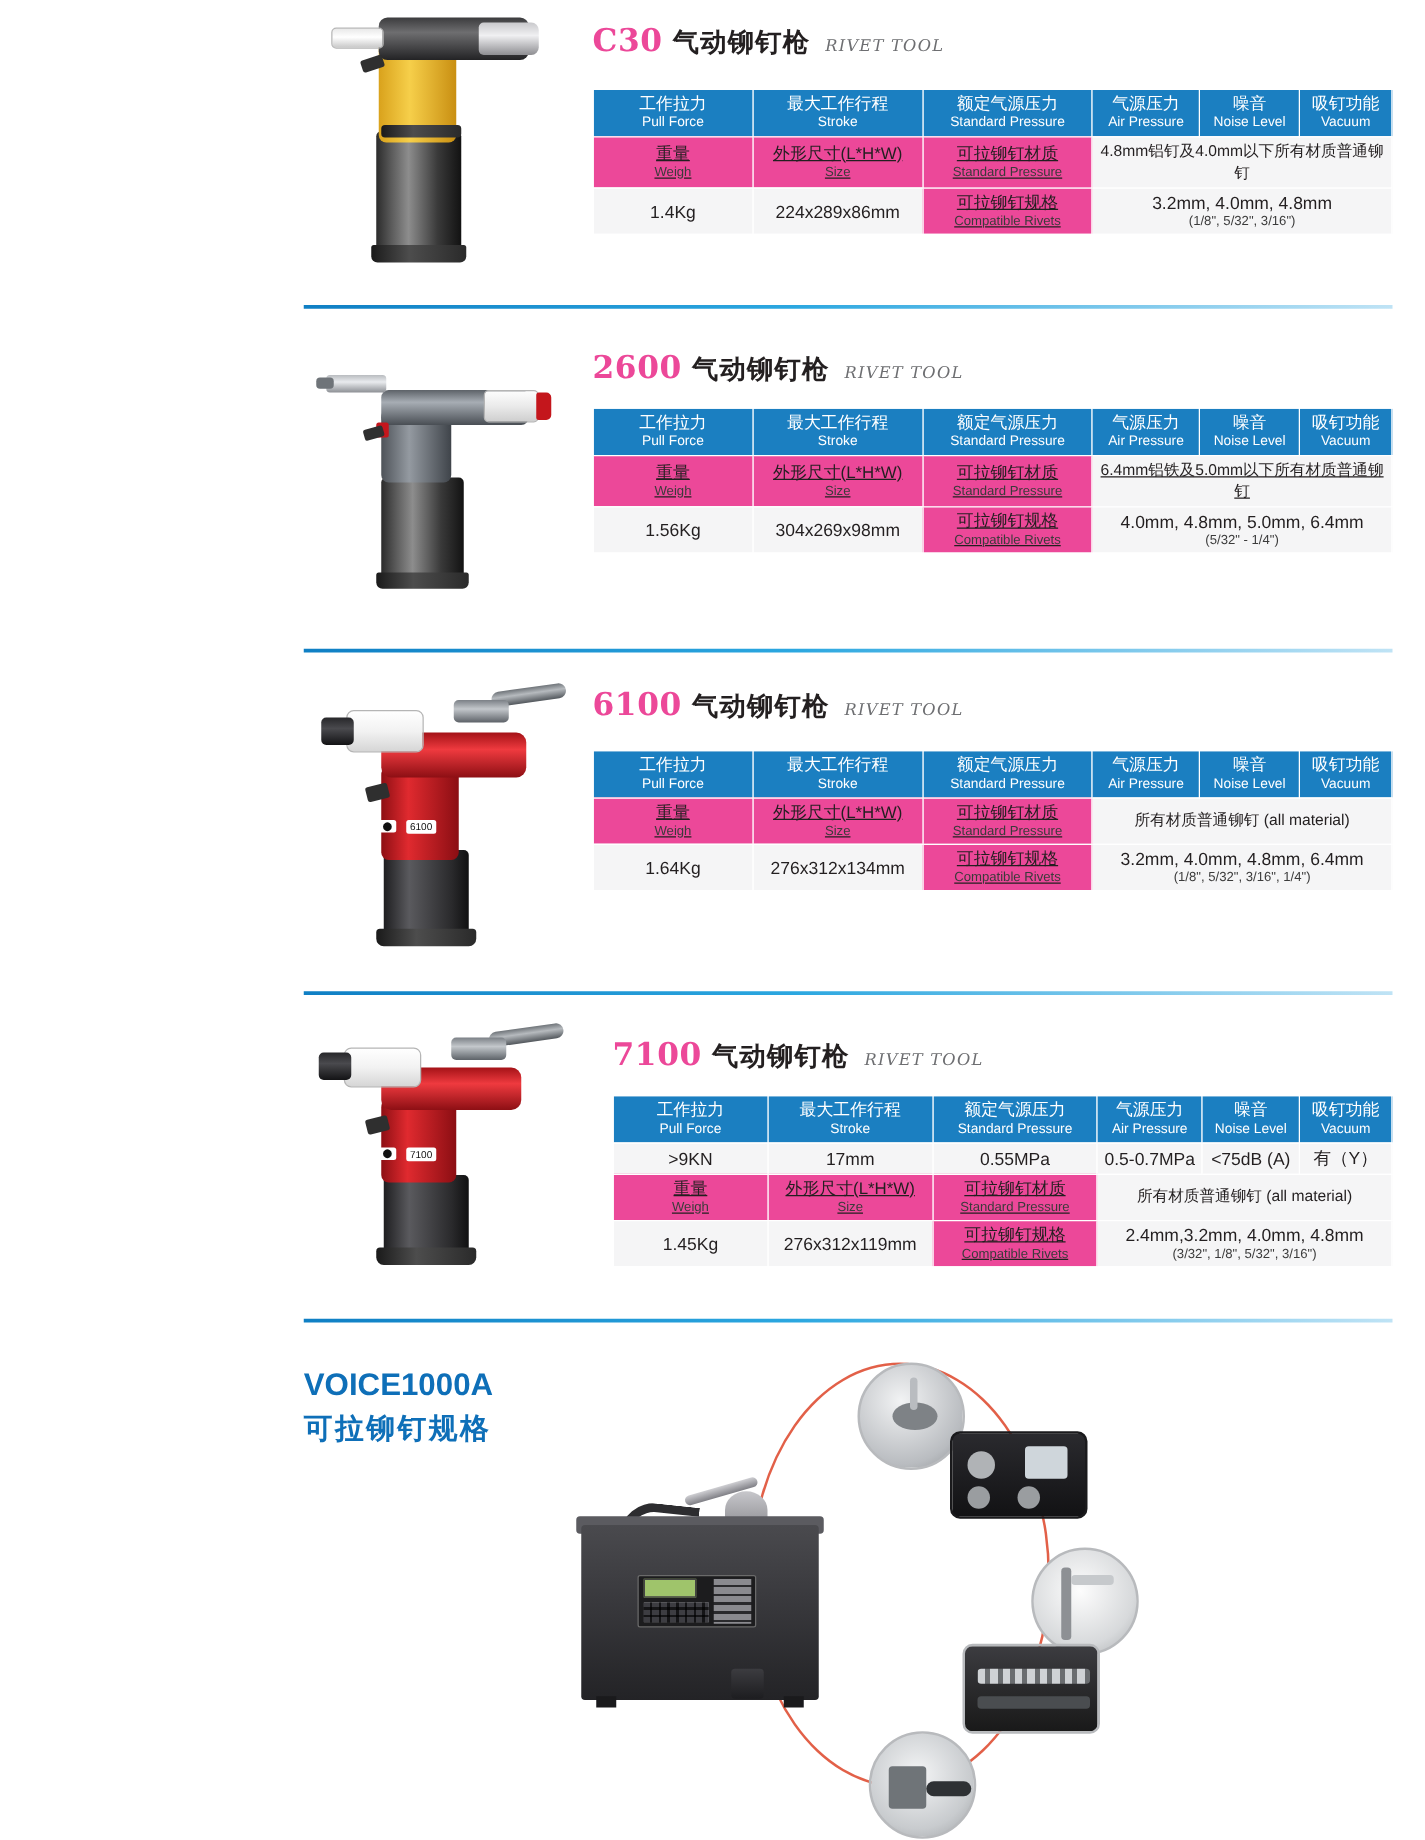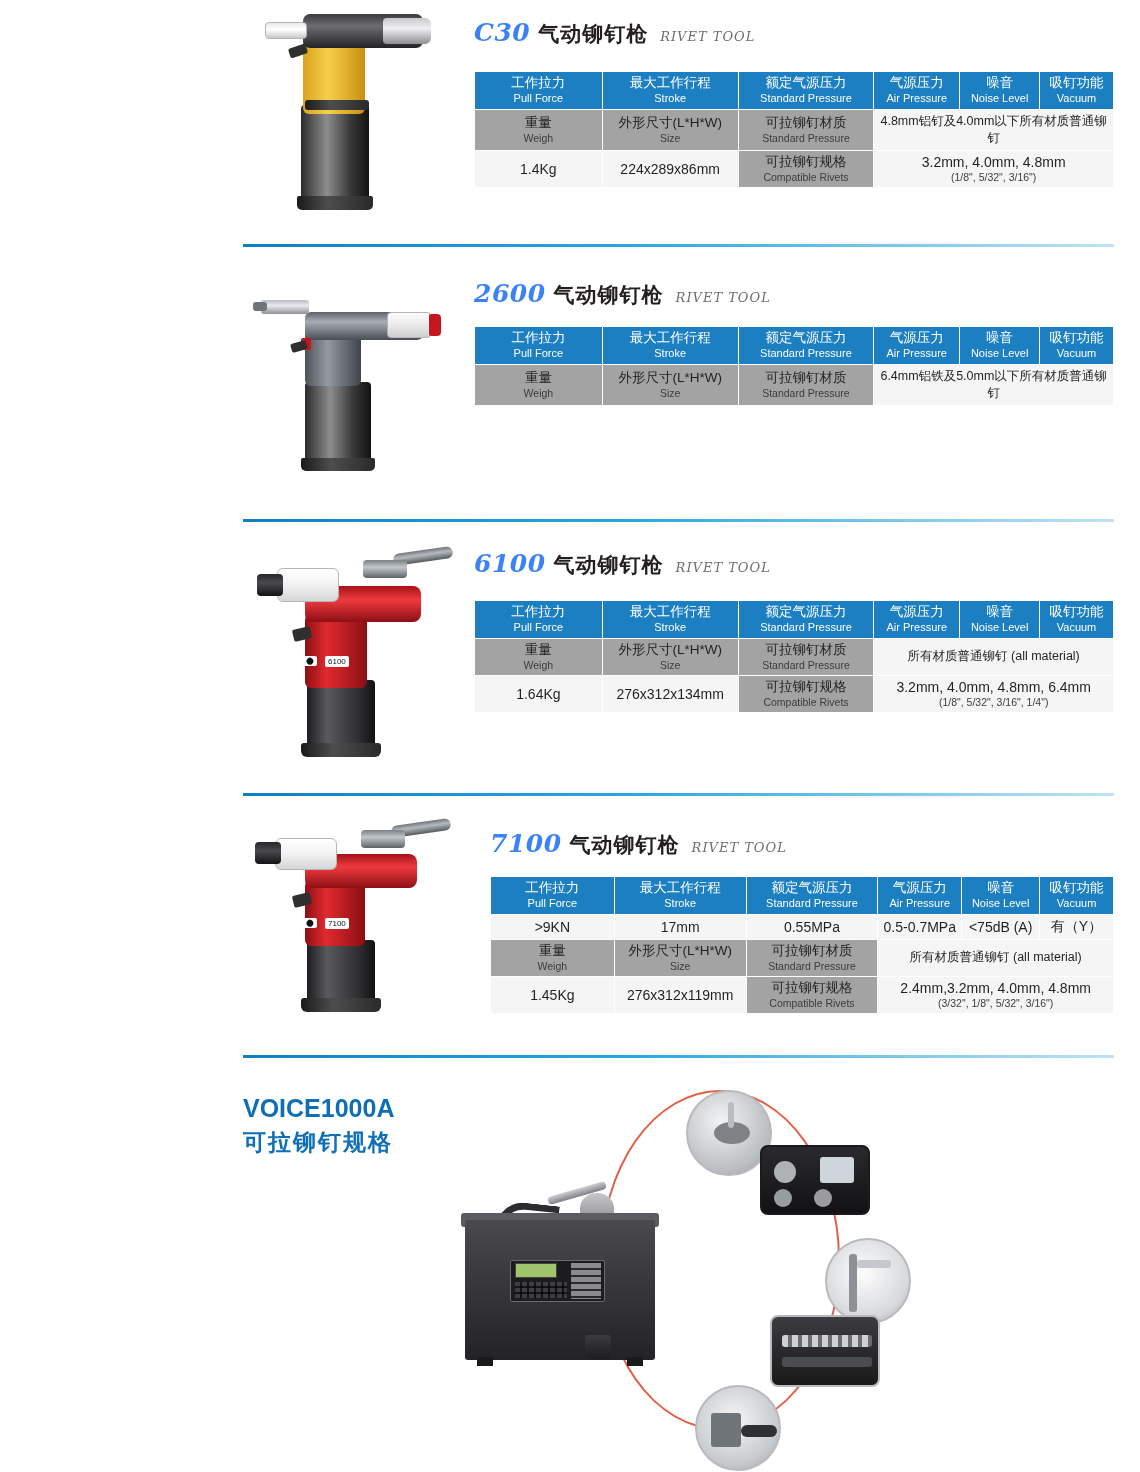--- a/index.html
+++ b/index.html
@@ -25,24 +25,23 @@
   }
 
   .title-row {
     position: absolute;
     display: flex;
     align-items: baseline;
     gap: 8px;
   }
   .title-model {
     font-family: "DejaVu Serif", serif;
-    font-style: italic;
     font-weight: bold;
     font-size: 25px;
-    color: #3b82f6;
+    color: #ec4899;
     letter-spacing: 0.5px;
   }
   .title-cn {
     font-size: 21px;
     font-weight: bold;
     color: #231f20;
     letter-spacing: 1px;
   }
   .title-en {
     font-family: "DejaVu Serif", serif;
@@ -65,23 +64,24 @@
     padding: 3px 2px;
   }
   .hdr {
     background: #1b7fc1;
     color: #ffffff;
     line-height: 1.25;
   }
   .hdr .cn { font-size: 13.5px; display: block; }
   .hdr .en { font-size: 11px; display: block; }
   .lbl {
-    background: #a3a3a3;
+    background: #ec4899;
     color: #231f20;
     line-height: 1.25;
+    text-decoration: underline;
   }
   .lbl .cn { font-size: 13.5px; display: block; font-weight: normal;}
   .lbl .en { font-size: 10.5px; display: block; color: #3b3b3b;}
   .val {
     background: #f5f5f6;
     color: #231f20;
     font-size: 14px;
   }
   .val .sub {
     display: block;
@@ -397,21 +397,33 @@
           <span class="en">Weigh</span>
         </td>
     <td class="lbl">
           <span class="cn">外形尺寸(L*H*W)</span>
           <span class="en">Size</span>
         </td>
     <td class="lbl">
           <span class="cn">可拉铆钉材质</span>
           <span class="en">Standard Pressure</span>
         </td>
-    <td class="val" colspan="3" style="font-size:12.5px;">6.4mm铝铁及5.0mm以下所有材质普通铆钉</td>
+    <td class="val" colspan="3" style="font-size:12.5px;text-decoration:underline;">6.4mm铝铁及5.0mm以下所有材质普通铆钉</td>
+  </tr>
+  <tr>
+    <td class="val">1.56Kg</td>
+    <td class="val">304x269x98mm</td>
+    <td class="lbl">
+          <span class="cn">可拉铆钉规格</span>
+          <span class="en">Compatible Rivets</span>
+        </td>
+    <td class="val" colspan="3">
+      <span>4.0mm, 4.8mm, 5.0mm, 6.4mm</span>
+      <span class="sub">(5/32" - 1/4")</span>
+    </td>
   </tr>
 </tbody>
   </table>
 
 <div class="divider" style="top:793px;"></div>
 
 <div class="img-wrap" style="left:243px; top:540px; width:225px; height:235px;">
   <div class="tool" style="left:0;top:0;width:225px;height:235px;">
     <div class="base-cyl" style="left:64px; top:140px; width:68px; height:68px; background:linear-gradient(to right,#1e1e20,#5a5a5e 30%,#2a2a2c 80%,#101011);"></div>
     <div class="base-cap" style="left:58px; top:203px; width:80px; height:14px; border-radius:3px 3px 6px 6px;"></div>

